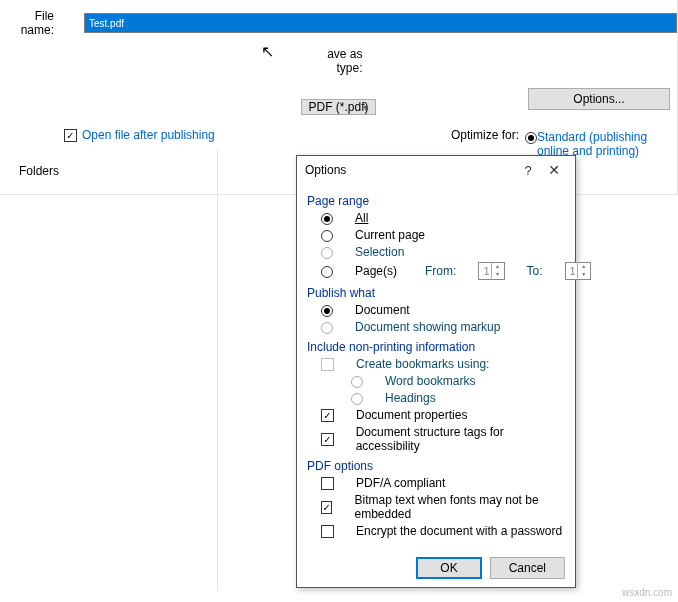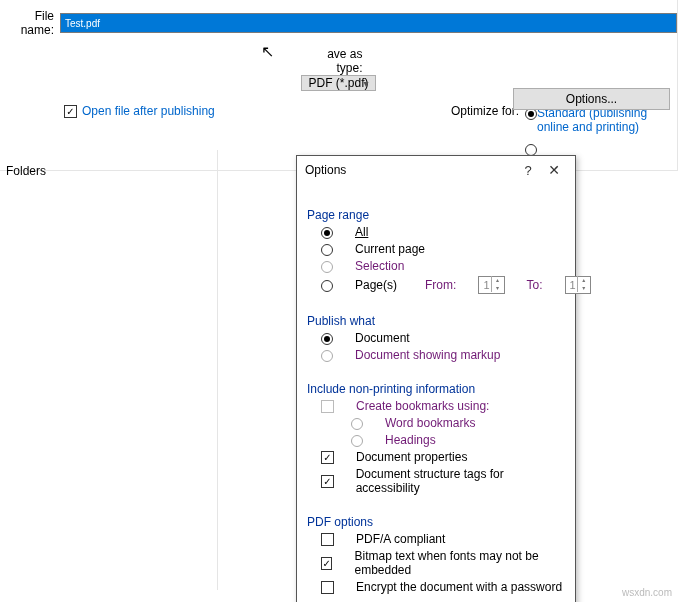--- a/index.html
+++ b/index.html
@@ -21,20 +21,21 @@
     .top-section {
       border: 1px solid #e5e5e5;
       border-top: none;
       border-left: none;
       padding: 6px 0 12px 0;
     }
     .form-row {
       display: flex;
       align-items: center;
       padding: 3px 0;
+      gap: 24px;
     }
     .form-label {
       width: 60px;
       text-align: right;
       padding-right: 6px;
       color: #000;
     }
     .text-input {
       flex: 1;
       height: 20px;
@@ -132,21 +133,21 @@
       border: 2px solid #0078d7;
       padding: 0 22px;
     }
     .options-btn-wrap {
       position: absolute;
       right: 8px;
       top: 88px;
     }
     .folders-area {
       position: absolute;
-      left: 4px;
+      left: 17px;
       top: 164px;
       font-size: 12px;
       padding-left: 2px;
     }
     .vline {
       position: absolute;
       left: 217px;
       top: 150px;
       width: 1px;
       height: 440px;
@@ -175,25 +176,25 @@
       font-size: 13px;
       color: #333;
     }
     .dlg-close { font-size: 14px; }
     .dlg-body {
       padding: 4px 10px 8px 10px;
     }
     .section-title {
       color: #003399;
       font-size: 12px;
-      margin: 20px 0 3px 0;
+      margin: 6px 0 3px 0;
     }
     .indent { margin-left: 14px; }
     .indent2 { margin-left: 30px; }
-    .disabled-text { color: #701a75; }
+    .disabled-text { color: #0c4a6e; }
     .spin {
       width: 40px;
       height: 18px;
       border: 1px solid #888;
       display: inline-flex;
       align-items: center;
       padding: 0 14px 0 4px;
       position: relative;
       font-size: 11px;
       color: #888;
@@ -275,21 +276,21 @@
             </div>
             <div class="radio-row" style="margin-top:8px;">
               <span class="radio"></span>
             </div>
           </div>
         </div>
       </div>
     </div>
 
     <div class="options-btn-wrap">
-      <button class="btn" style="width:157px;">Options...</button>
+      <button class="btn" style="width:142px;">Options...</button>
     </div>
   </div>
 
   <div class="folders-area">Folders</div>
   <div class="vline"></div>
 
   <div class="cursor-img">↖</div>
 
   <div class="dialog">
     <div class="dlg-title">

